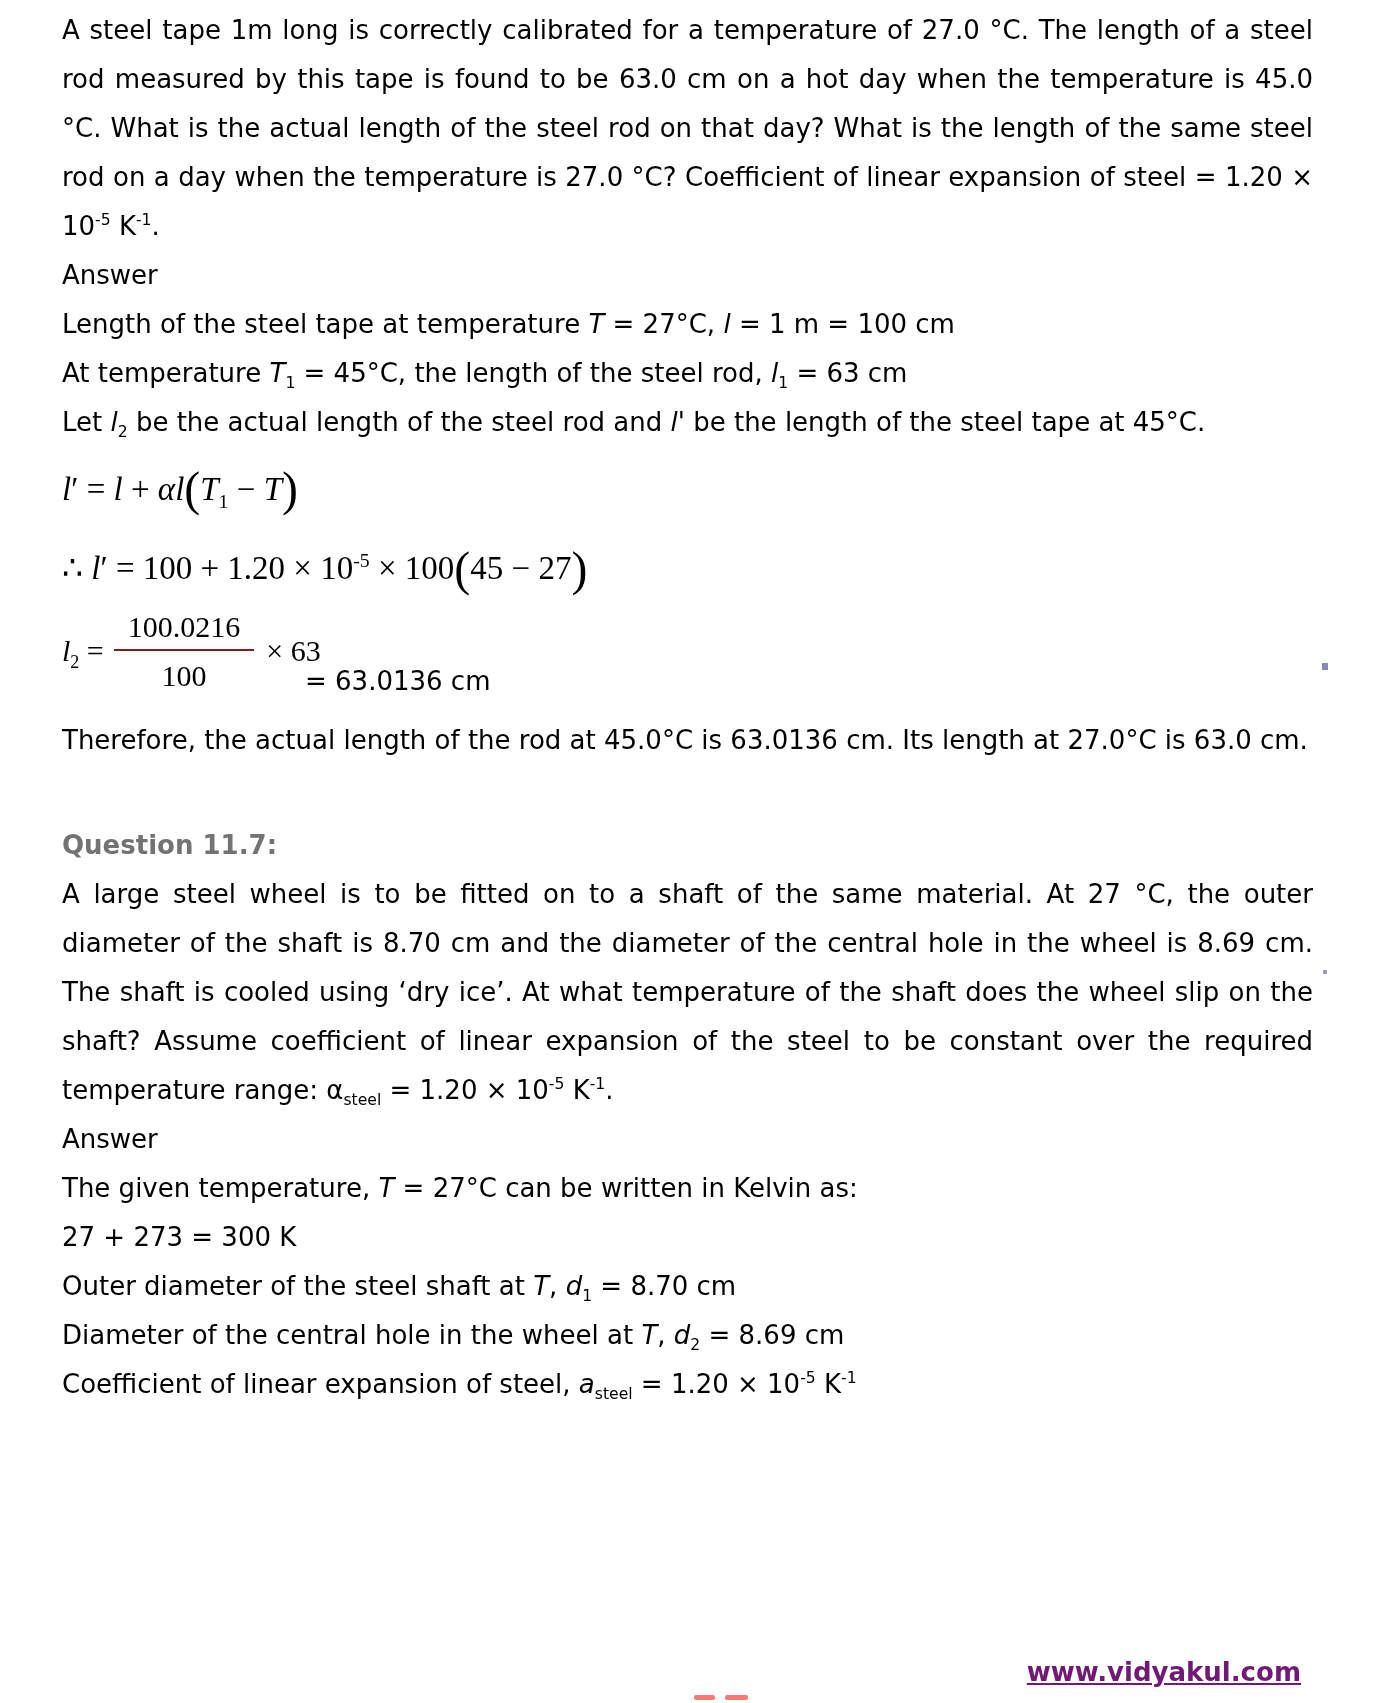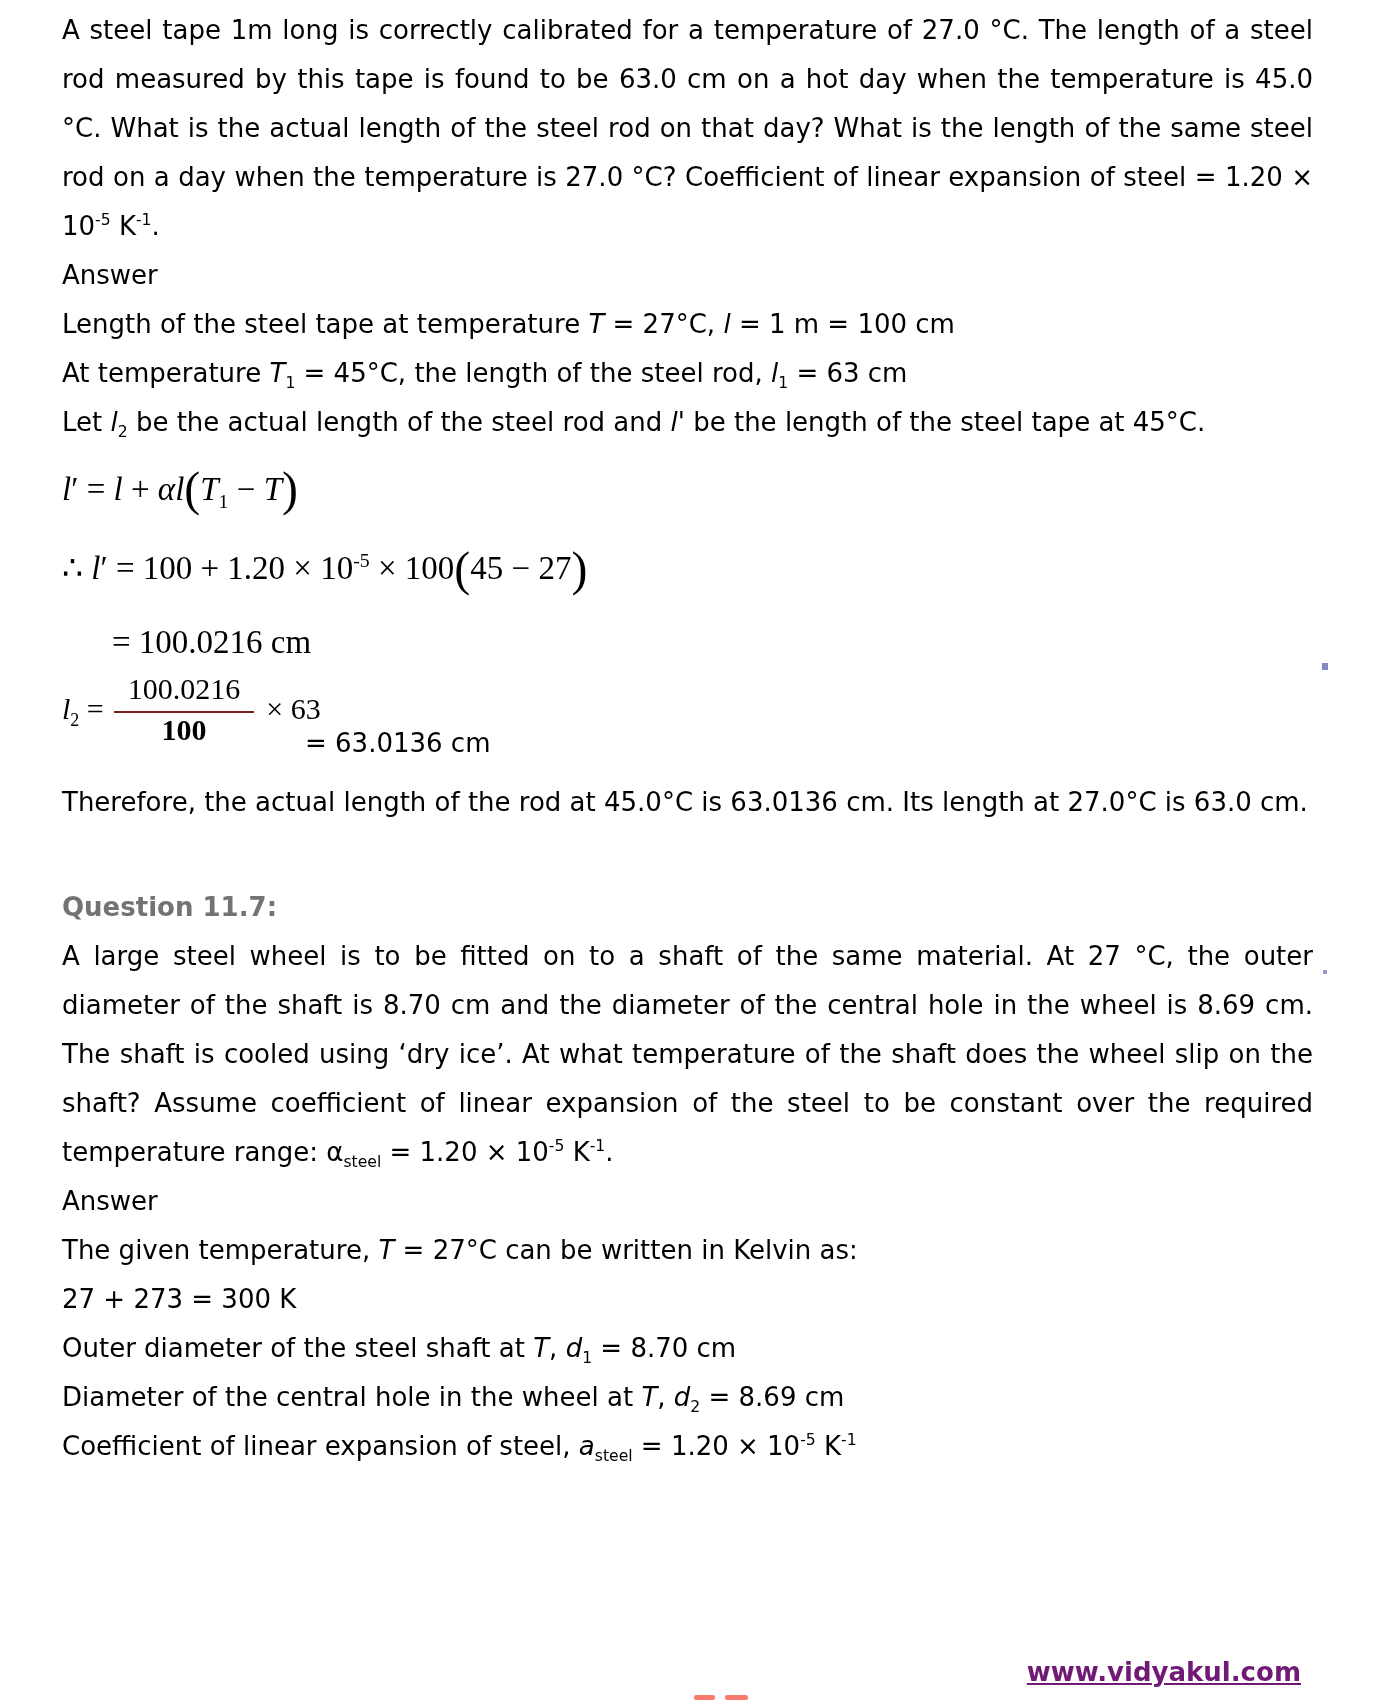--- a/index.html
+++ b/index.html
@@ -51,21 +51,21 @@
 
   .eq4-wrap { margin-top: 10px; height: 100px; position: relative; }
   .eq-frac {
     display: inline-flex;
     align-items: center;
     font-family: "Liberation Serif", "DejaVu Serif", serif;
     font-size: 30px;
   }
   .frac { display: inline-block; text-align: center; margin: 0 12px 0 10px; }
   .frac .num { display: block; padding: 0 14px 5px 14px; border-bottom: 2px solid #7f1d1d; }
-  .frac .den { display: block; padding-top: 0; font-weight: bold; }
+  .frac .den { display: block; padding-top: 8px; }
   .eq-result {
     position: absolute;
     left: 243px;
     top: 56px;
     font-family: "DejaVu Sans", "Liberation Sans", sans-serif;
     font-size: 26px;
     text-align: center;
   }
 
   .hence { margin-top: 16px; }
@@ -104,21 +104,20 @@
   <p class="para"><span>A steel tape 1m long is correctly calibrated for a temperature of 27.0 °C. The length of a steel rod measured by this tape is found to be 63.0 cm on a hot day when the temperature is 45.0 °C. What is the actual length of the steel rod on that day? What is the length of the same steel rod on a day when the temperature is 27.0 °C? Coefficient of linear expansion of steel = 1.20 × 10</span><span class="sup">-5</span><span> K</span><span class="sup">-1</span><span>.</span></p>
 
   <p class="line">Answer</p>
 
   <p class="line"><span>Length of the steel tape at temperature </span><span class="i">T</span><span> = 27°C, </span><span class="i">l</span><span> = 1 m = 100 cm</span></p>
   <p class="line"><span>At temperature </span><span class="i">T</span><span class="sub">1</span><span> = 45°C, the length of the steel rod, </span><span class="i">l</span><span class="sub">1</span><span> = 63 cm</span></p>
   <p class="line"><span>Let </span><span class="i">l</span><span class="sub">2</span><span> be the actual length of the steel rod and </span><span class="i">l</span><span>' be the length of the steel tape at 45°C.</span></p>
 
   <p class="eq eq1"><span class="i">l</span><span>′ = </span><span class="i">l</span><span> + </span><span class="i">αl</span><span class="big">(</span><span class="i">T</span><span class="sub">1</span><span> − </span><span class="i">T</span><span class="big">)</span></p>
   <p class="eq eq2"><span>∴ </span><span class="i">l</span><span>′ = 100 + 1.20 × 10</span><span class="sup">-5</span><span> × 100</span><span class="big">(</span><span>45 − 27</span><span class="big">)</span></p>
-  <p class="eq eq3">= 100.0216 cm</p>
 
 
   <div class="eq4-wrap">
     <span class="eq-frac">
       <span><span class="i">l</span><span class="sub">2</span><span> =</span></span>
       <span class="frac">
         <span class="num">100.0216</span>
         <span class="den">100</span>
       </span>
       <span><span>× 63</span></span>

